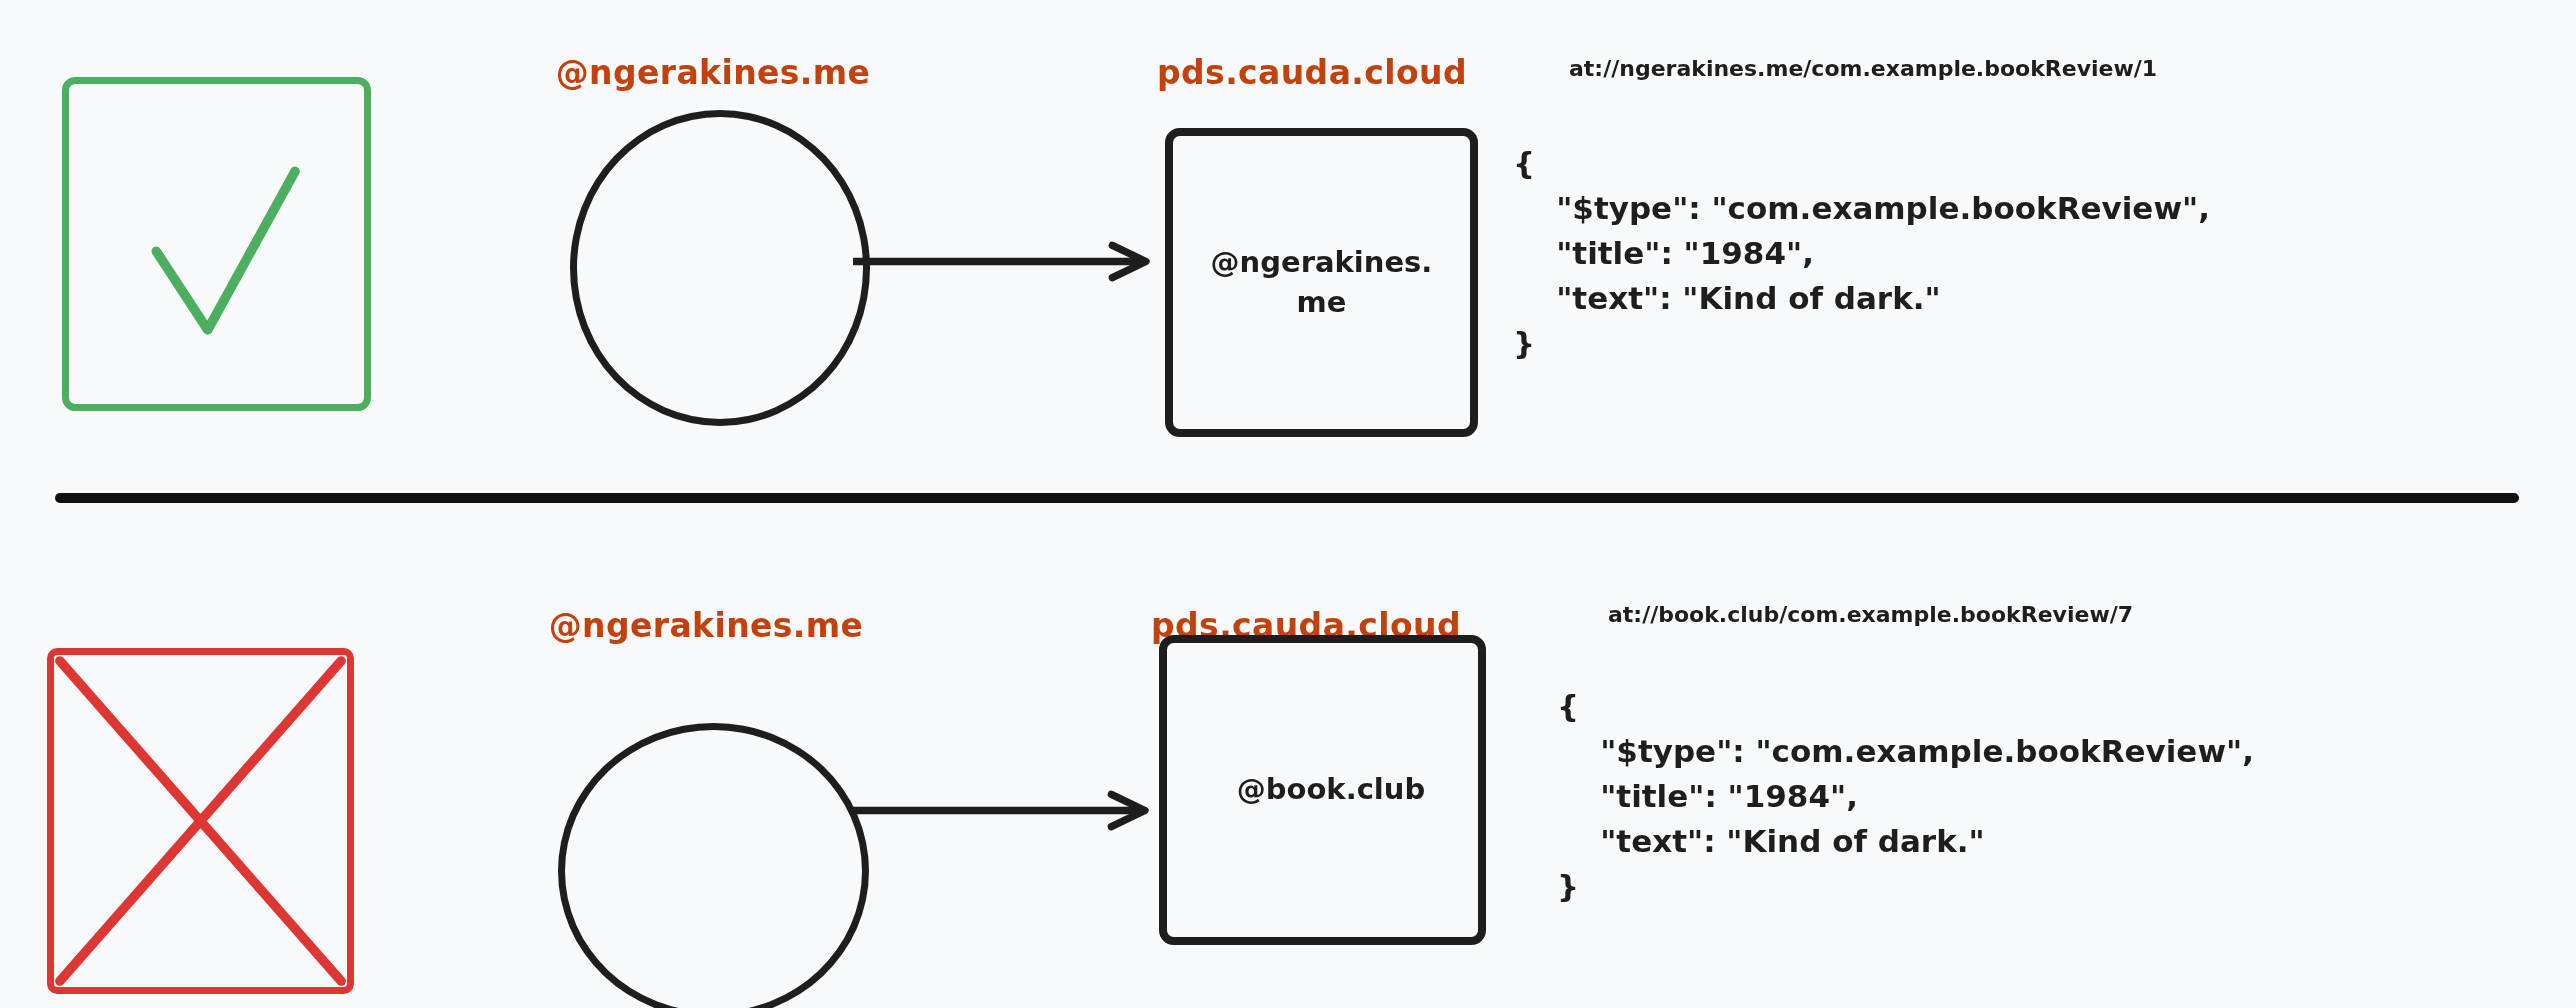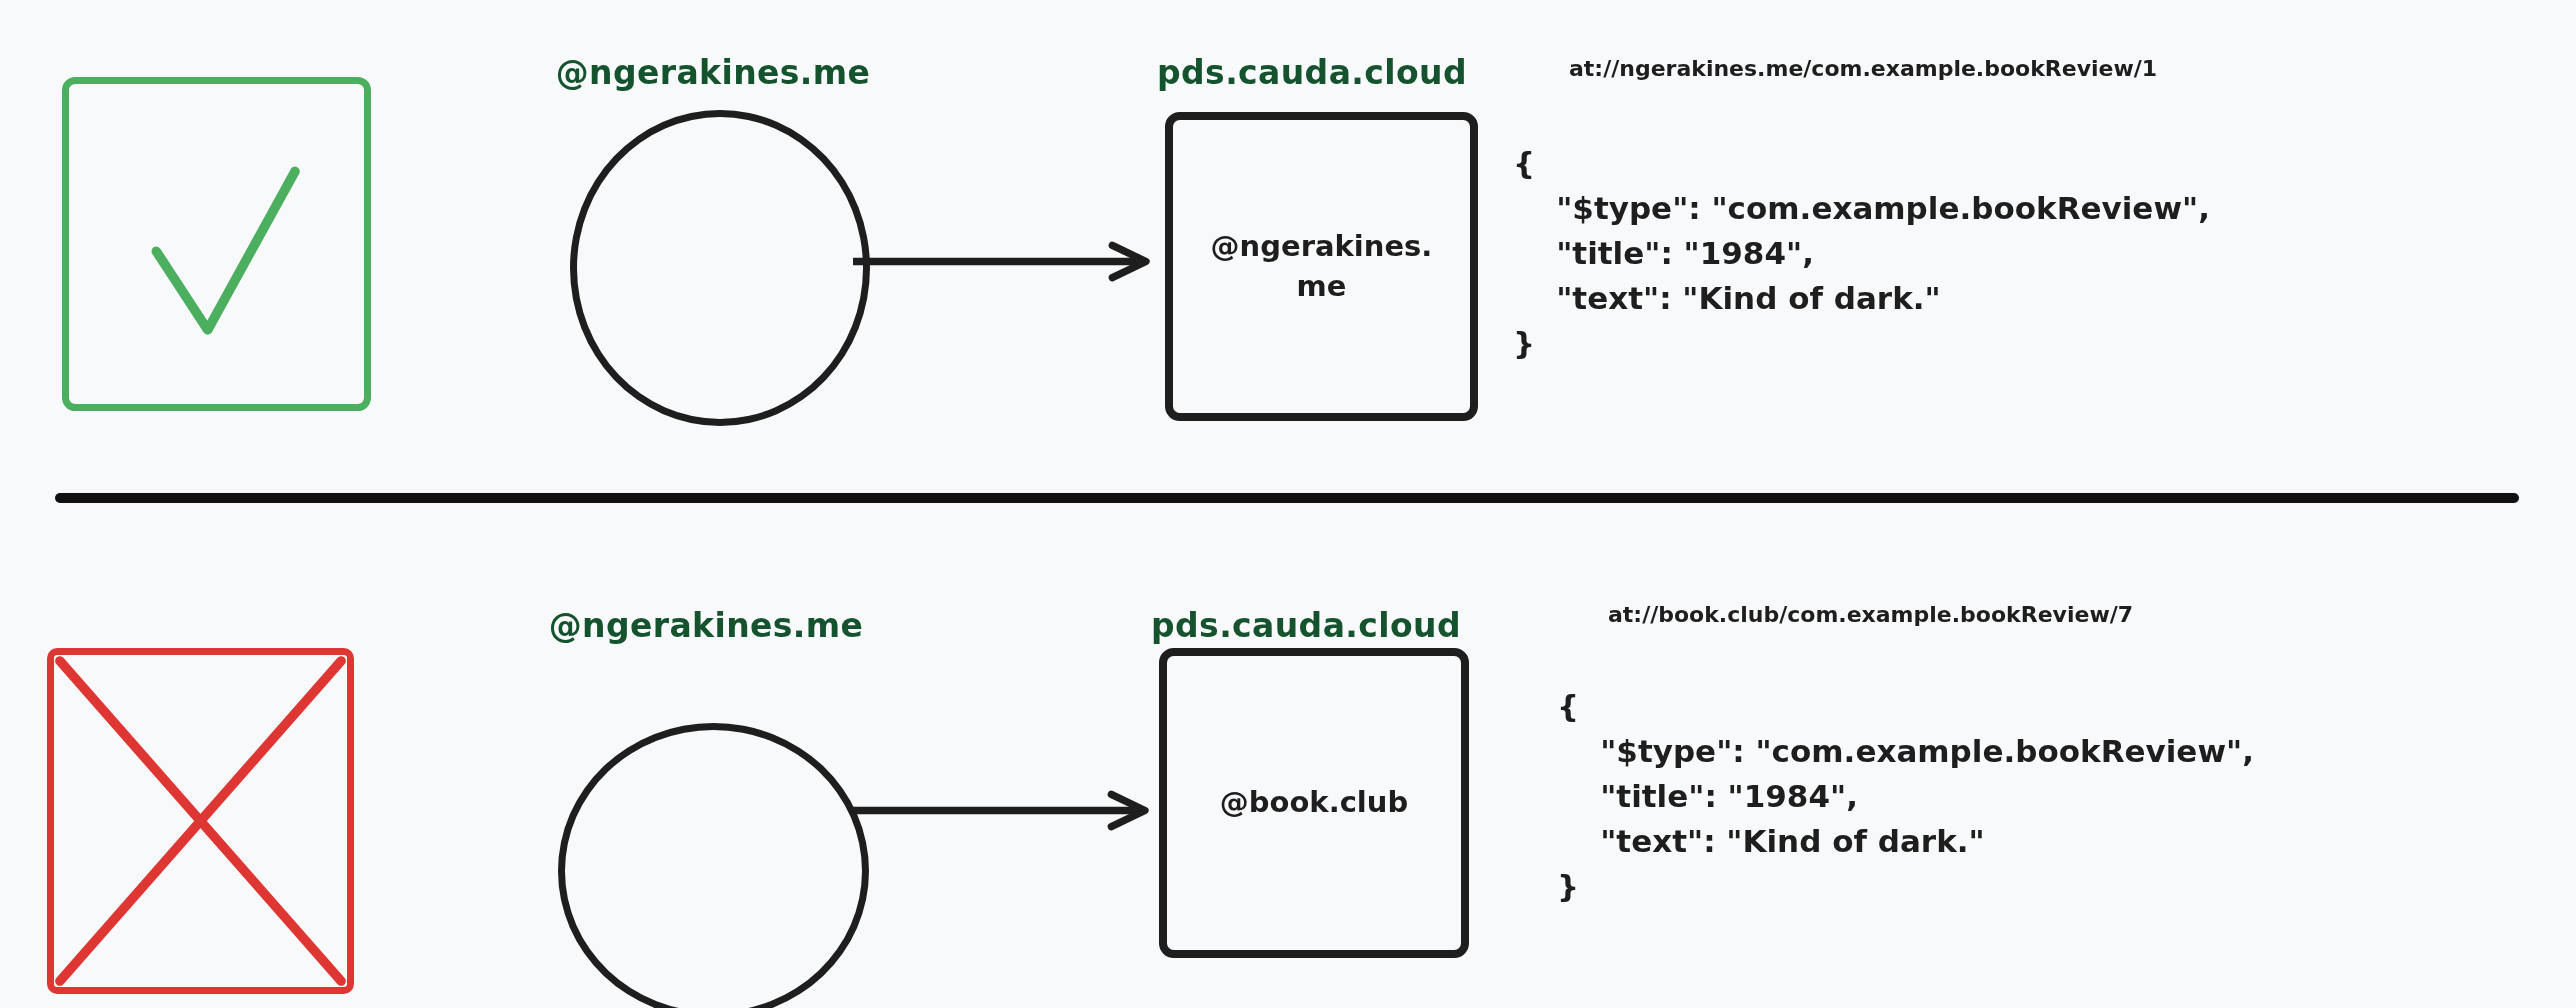--- a/index.html
+++ b/index.html
@@ -9,21 +9,21 @@
     font-family: "DejaVu Sans", sans-serif;
     color: #1e1e1e;
     position: relative;
     overflow: hidden;
   }
   .abs { position: absolute; }
   .label {
     font-size: 33px;
     font-weight: 700;
     text-align: center;
-    color: #14532d;
+    color: #c2410c;
     letter-spacing: 0.4px;
     white-space: nowrap;
   }
   .uri {
     font-size: 22px;
     font-weight: 700;
     white-space: nowrap;
     color: #1e1e1e;
   }
   .json {
@@ -55,22 +55,22 @@
     display: flex;
     align-items: center;
     justify-content: center;
     text-align: center;
     font-size: 29px;
     font-weight: 700;
     line-height: 1.35;
     white-space: pre-line;
     background: transparent;
   }
-  .r1-pds-box { left: 1165px; top: 112px; width: 297px; height: 293px; }
-  .r2-pds-box { left: 1159px; top: 648px; width: 294px; height: 294px; }
+  .r1-pds-box { left: 1165px; top: 128px; width: 297px; height: 293px; }
+  .r2-pds-box { left: 1159px; top: 635px; width: 294px; height: 294px; padding-left: 17px; }
 
   .r1-actor-label { left: 554px;  top: 53px;  width: 318px; }
   .r1-pds-label   { left: 1153px; top: 53px;  width: 318px; }
   .r2-actor-label { left: 547px;  top: 606px; width: 318px; }
   .r2-pds-label   { left: 1147px; top: 606px; width: 318px; }
 
   .r1-uri  { left: 1569px; top: 56px;  }
   .r2-uri  { left: 1608px; top: 602px; }
   .r1-json { left: 1513px; top: 141px; }
   .r2-json { left: 1557px; top: 684px; }

